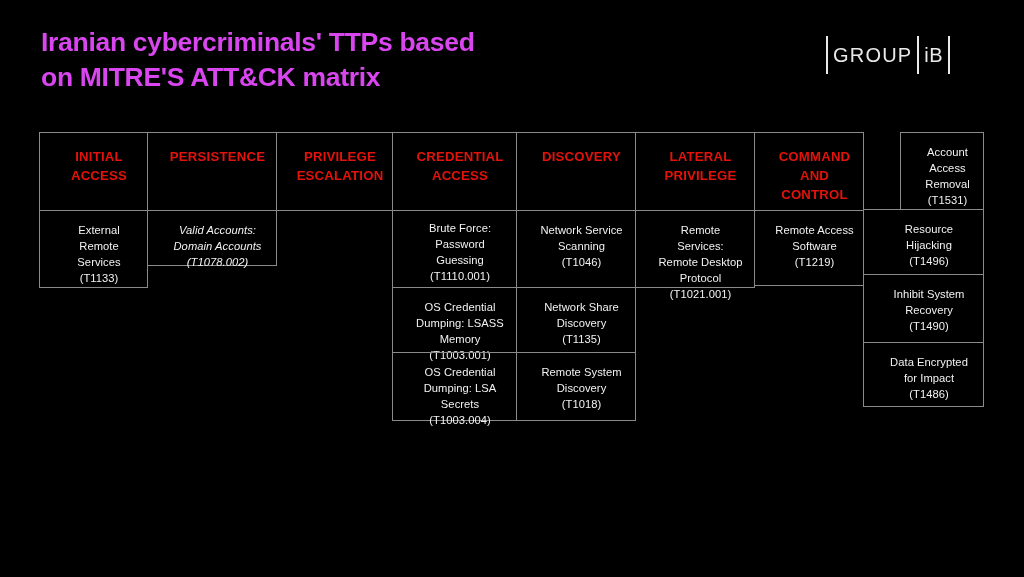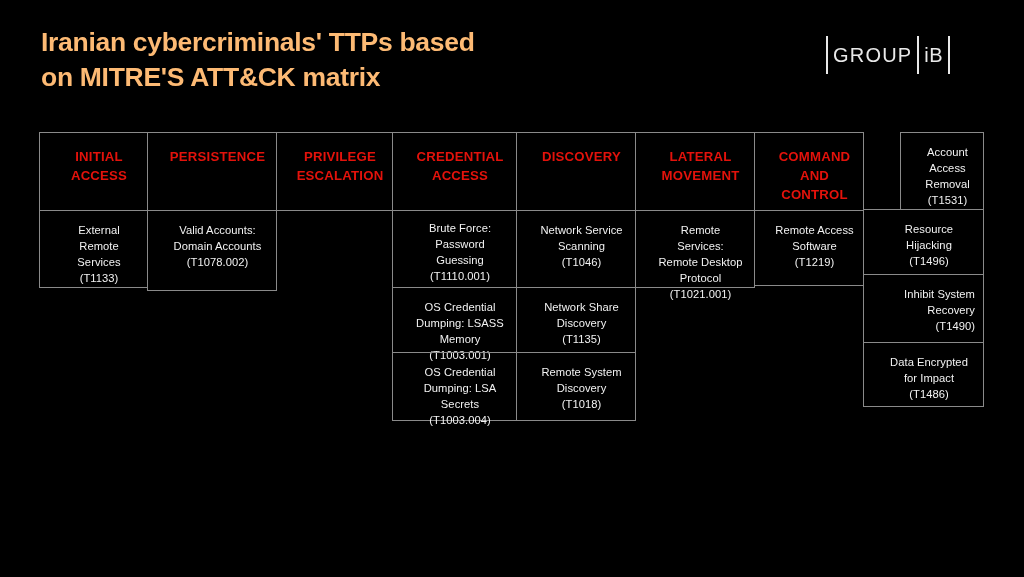--- a/index.html
+++ b/index.html
@@ -25,21 +25,21 @@
   }
   .title {
     position: absolute;
     left: 41px;
     top: 25px;
     width: 620px;
     font-size: 26.5px;
     font-weight: bold;
     line-height: 1.33;
     letter-spacing: -0.3px;
-    color: #fdba74;
+    color: #d946ef;
     white-space: pre-line;
   }
 
   
   .logo {
     position: absolute;
     left: 826px;
     top: 36px;
     height: 38px;
     display: flex;
@@ -137,21 +137,21 @@
       <div class="cell body" style="height: 78px;">
         <span class="txt">External Remote
 Services
 (T1133)</span>
       </div>
     </div>
     <div class="col" style="width: 129px;">
       <div class="cell head">
         <span class="txt">PERSISTENCE</span>
       </div>
-      <div class="cell body" style="height: 81px;">
+      <div class="cell body" style="height: 56px; font-style: italic;">
         <span class="txt">Valid Accounts:
 Domain Accounts
 (T1078.002)</span>
       </div>
     </div>
     <div class="col" style="width: 116px;">
       <div class="cell head">
         <span class="txt">PRIVILEGE
 ESCALATION</span>
       </div>
@@ -196,21 +196,21 @@
       </div>
       <div class="cell body" style="height: 69px;">
         <span class="txt">Remote System
 Discovery
 (T1018)</span>
       </div>
     </div>
     <div class="col" style="width: 119px;">
       <div class="cell head">
         <span class="txt">LATERAL
-MOVEMENT</span>
+PRIVILEGE</span>
       </div>
       <div class="cell body" style="height: 78px;">
         <span class="txt">Remote
 Services:
 Remote Desktop
 Protocol
 (T1021.001)</span>
       </div>
     </div>
     <div class="col" style="width: 109px;">
@@ -227,21 +227,21 @@
     <div class="col" style="width: 120px;">
       <div class="cell body" style="height: 78px; margin-left: 36px;">
         <span class="txt">Account Access
 Removal (T1531)</span>
       </div>
       <div class="cell body" style="height: 66px;">
         <span class="txt">Resource
 Hijacking
 (T1496)</span>
       </div>
-      <div class="cell body" style="height: 69px; text-align: right;">
+      <div class="cell body" style="height: 69px;">
         <span class="txt">Inhibit System
 Recovery
 (T1490)</span>
       </div>
       <div class="cell body" style="height: 65px;">
         <span class="txt">Data Encrypted
 for Impact
 (T1486)</span>
       </div>
     </div>

